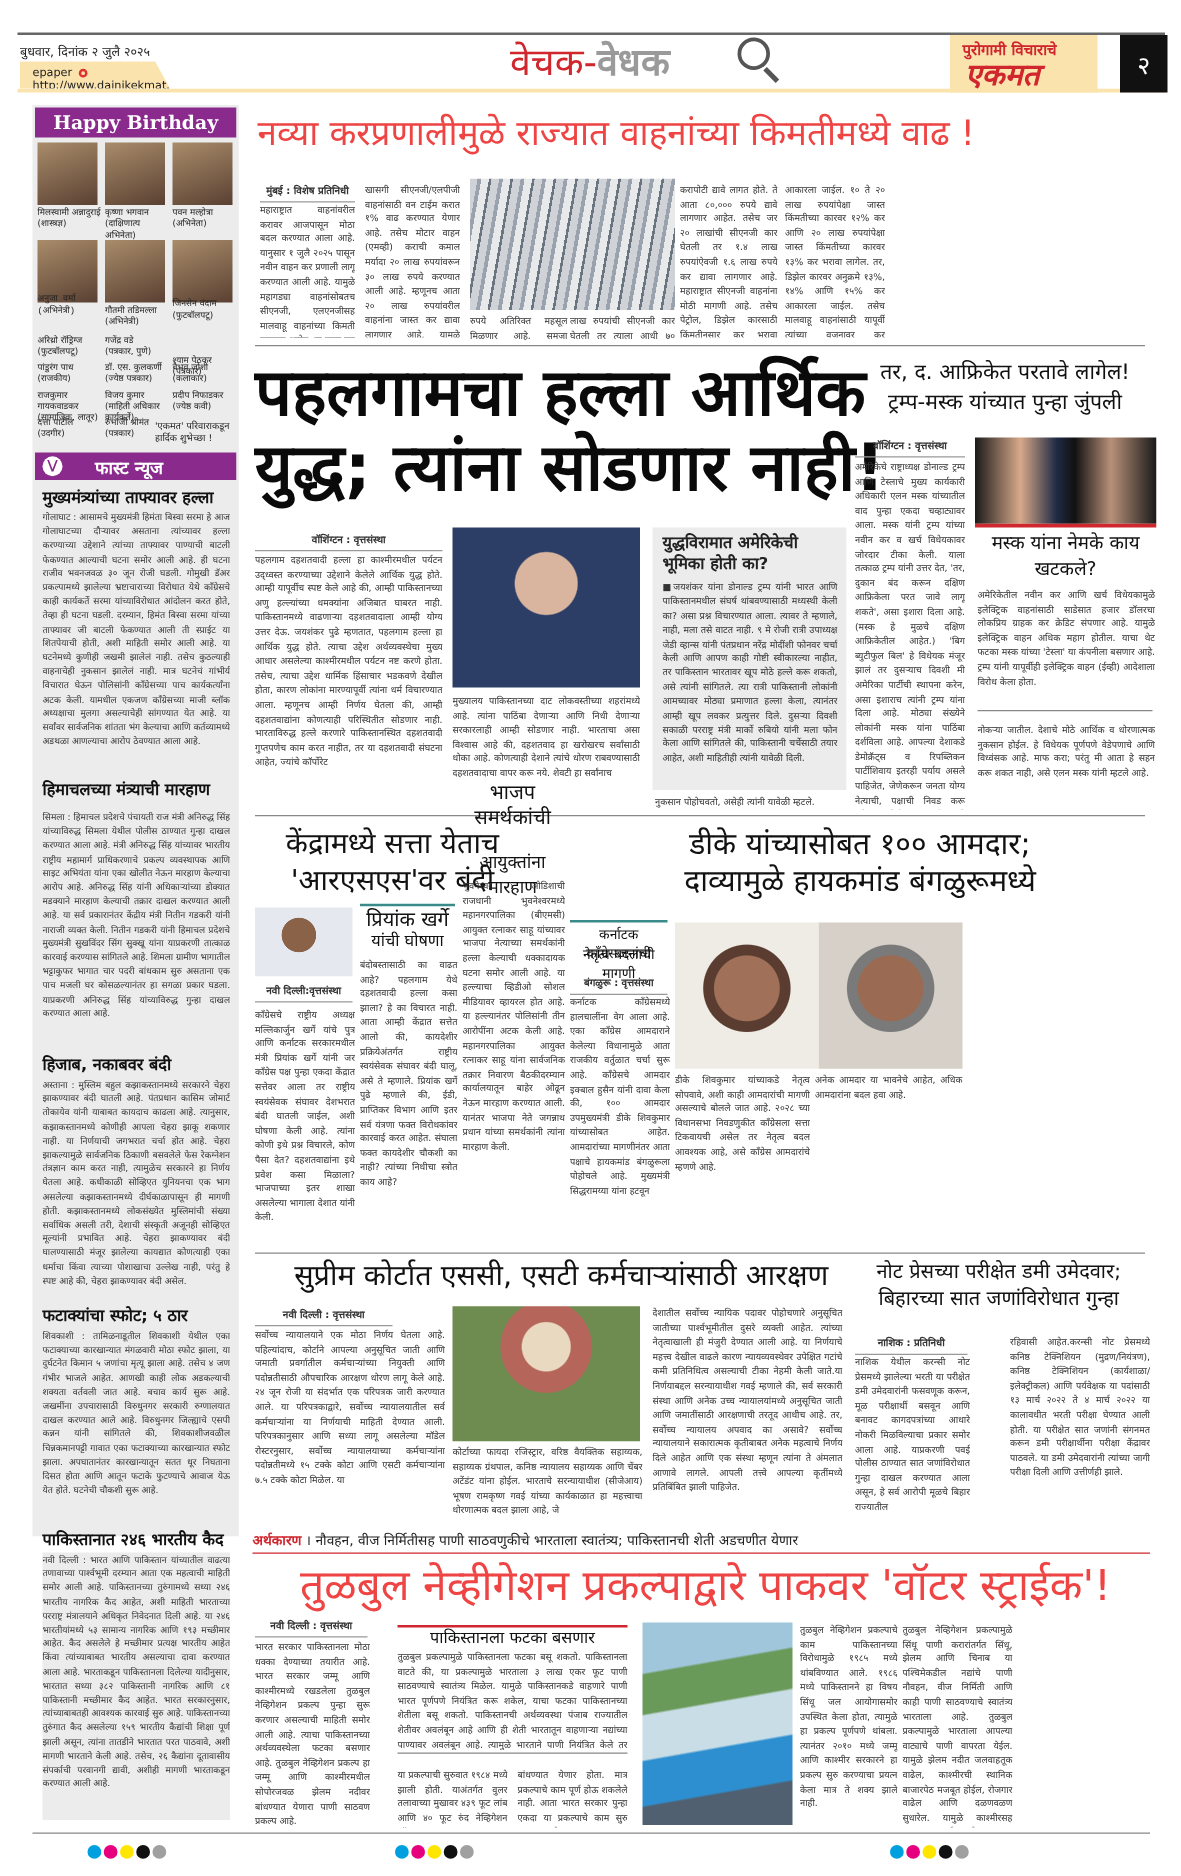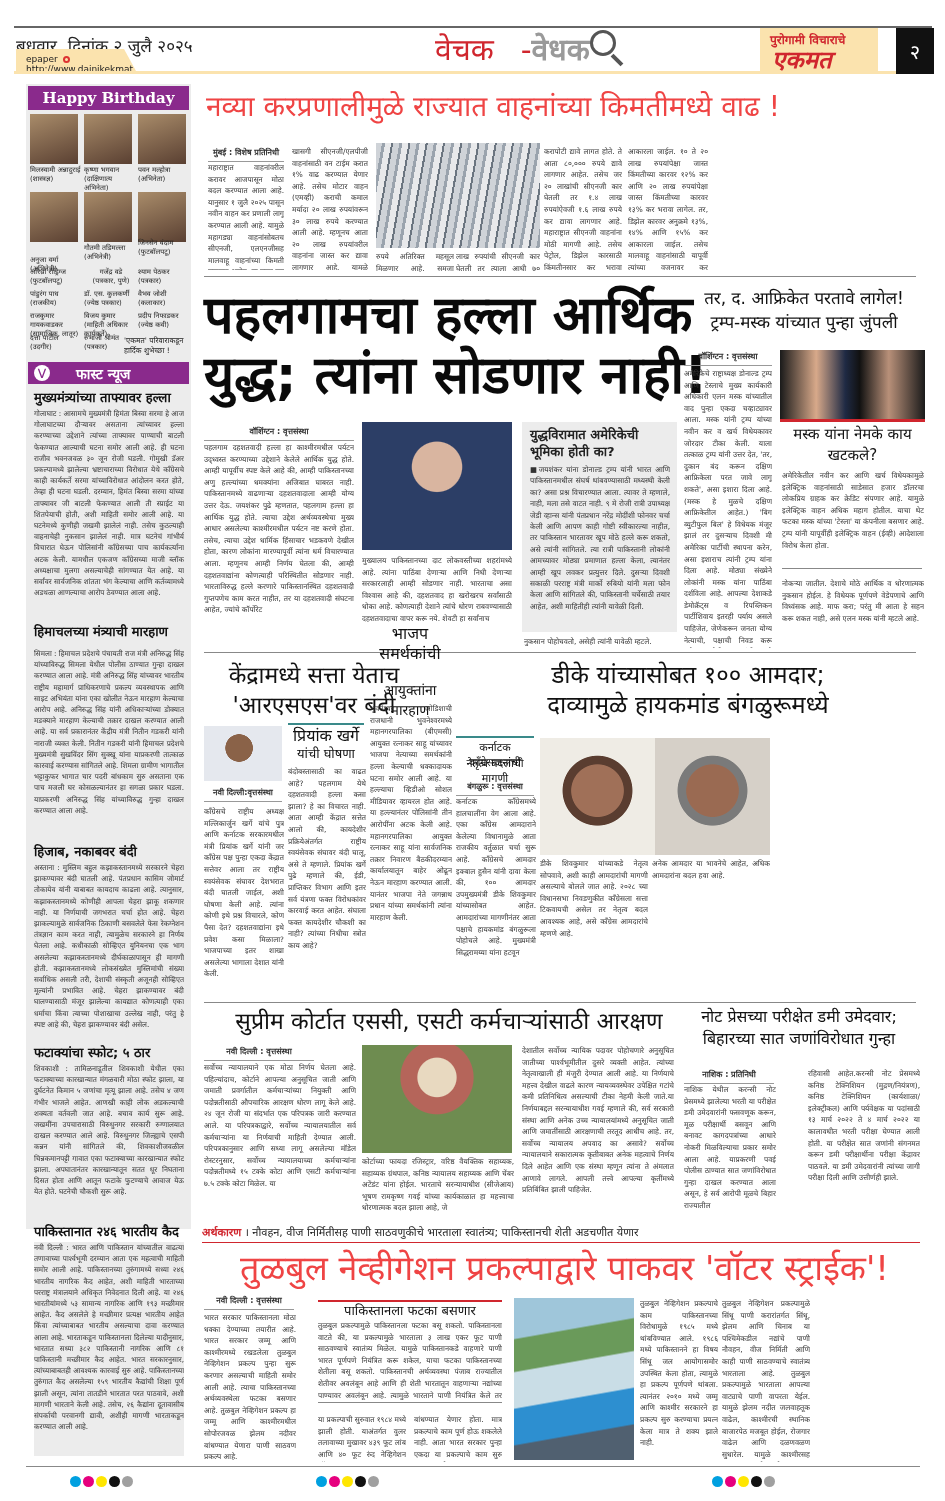--- a/index.html
+++ b/index.html
@@ -1,25 +1,25 @@
 <!DOCTYPE html>
 <html><head>
 <meta charset="utf-8">
 <style>
   * { box-sizing: border-box; margin: 0; padding: 0; }
   body { width: 945px; height: 1501px; background: #fff; font-family: "DejaVu Sans", sans-serif; color: #222; position: relative; overflow: hidden; }
   .abs { position: absolute; }
   
   .topline { left: 14px; top: 26px; width: 918px; height: 2px; background: #666; }
-  .date { left: 16px; top: 34px; font-size: 17px; color: #222; }
+  .date { left: 16px; top: 34px; font-size: 10px; color: #222; }
   .epaper { left: 16px; top: 49px; width: 120px; height: 22px; background: #fbe3ae; font-size: 9px; padding: 5px 0 0 10px; clip-path: polygon(0 0, 90% 0, 100% 100%, 0 100%); }
   .epaper .ico { display: inline-block; width: 7px; height: 7px; border-radius: 50%; border: 2px solid #d33; margin: 0 2px; vertical-align: -1px; }
   .bottomline { left: 14px; top: 71px; width: 918px; height: 3px; background: #fbe3ae; }
   .section-title { left: 408px; top: 28px; font-size: 30px; font-family: "DejaVu Sans", sans-serif; }
-  .section-title .a { color: #d0262e; margin-left: 27px; }
+  .section-title .a { color: #d0262e; }
   .section-title .b { color: #9a9a9a; font-weight: bold; }
   .magnifier { left: 590px; top: 30px; width: 26px; height: 26px; border: 3px solid #555; border-radius: 50%; }
   .magnifier::after { content: ""; position: absolute; width: 4px; height: 14px; background: #555; left: 22px; top: 20px; transform: rotate(-45deg); }
   .brand-box { left: 868px; top: 28px; width: 118px; height: 46px; background: #fbe3ae; width: 68px; }
   .brand-box.wide { left: 760px; width: 118px; }
   .brand-tag { left: 770px; top: 31px; font-size: 12px; color: #d0262e; font-weight: bold; }
   .brand-name { left: 772px; top: 42px; font-size: 24px; color: #d0262e; font-weight: bold; font-style: italic; }
   .page-no { left: 896px; top: 28px; width: 38px; height: 46px; background: #111; color: #fff; font-size: 20px; text-align: center; padding-top: 10px; }
 
   
@@ -195,43 +195,43 @@
 <div class="abs bday-name" style="left: 84px; top: 166px;">
     <div>कृष्णा भगवान</div>
     <div>(दाक्षिणात्य अभिनेता)</div>
   </div>
 <div class="abs bday-photo" style="left: 138px; top: 114px;"></div>
 <div class="abs bday-name" style="left: 138px; top: 166px;">
     <div>पवन मल्होत्रा</div>
     <div>(अभिनेता)</div>
   </div>
 <div class="abs bday-photo" style="left: 30px; top: 192px;"></div>
-<div class="abs bday-name" style="left: 30px; top: 256px;">
+<div class="abs bday-name" style="left: 30px; top: 236px; font-family: Liberation Mono, monospace;">
     <div>अनुजा वर्मा</div>
     <div>(अभिनेत्री)</div>
   </div>
 <div class="abs bday-photo" style="left: 84px; top: 192px;"></div>
 <div class="abs bday-name" style="left: 84px; top: 244px;">
     <div>गौतमी तडिमल्ला</div>
     <div>(अभिनेत्री)</div>
   </div>
 <div class="abs bday-photo" style="left: 138px; top: 192px;"></div>
 <div class="abs bday-name" style="left: 138px; top: 239px;">
     <div>जिनसेन वंदाम</div>
     <div>(फुटबॉलपटू)</div>
   </div>
 <div class="abs bday-name" style="left: 30px; top: 268px;">
     <div>अरिथ्रो रॉड्रिग्ज</div>
     <div>(फुटबॉलपटू)</div>
   </div>
-<div class="abs bday-name" style="left: 84px; top: 268px; text-align: center;">
+<div class="abs bday-name" style="left: 84px; top: 268px;">
     <div>गजेंद्र वडे</div>
     <div>(पत्रकार, पुणे)</div>
   </div>
-<div class="abs bday-name" style="left: 138px; top: 268px;">
+<div class="abs bday-name" style="left: 138px; top: 284px;">
     <div>श्याम पेठकर</div>
     <div>(पत्रकार)</div>
   </div>
 <div class="abs bday-name" style="left: 30px; top: 290px;">
     <div>पांडुरंग पाध</div>
     <div>(राजकीय)</div>
   </div>
 <div class="abs bday-name" style="left: 84px; top: 290px;">
     <div>डॉ. एस. कुलकर्णी</div>
     <div>(ज्येष्ठ पत्रकार)</div>

